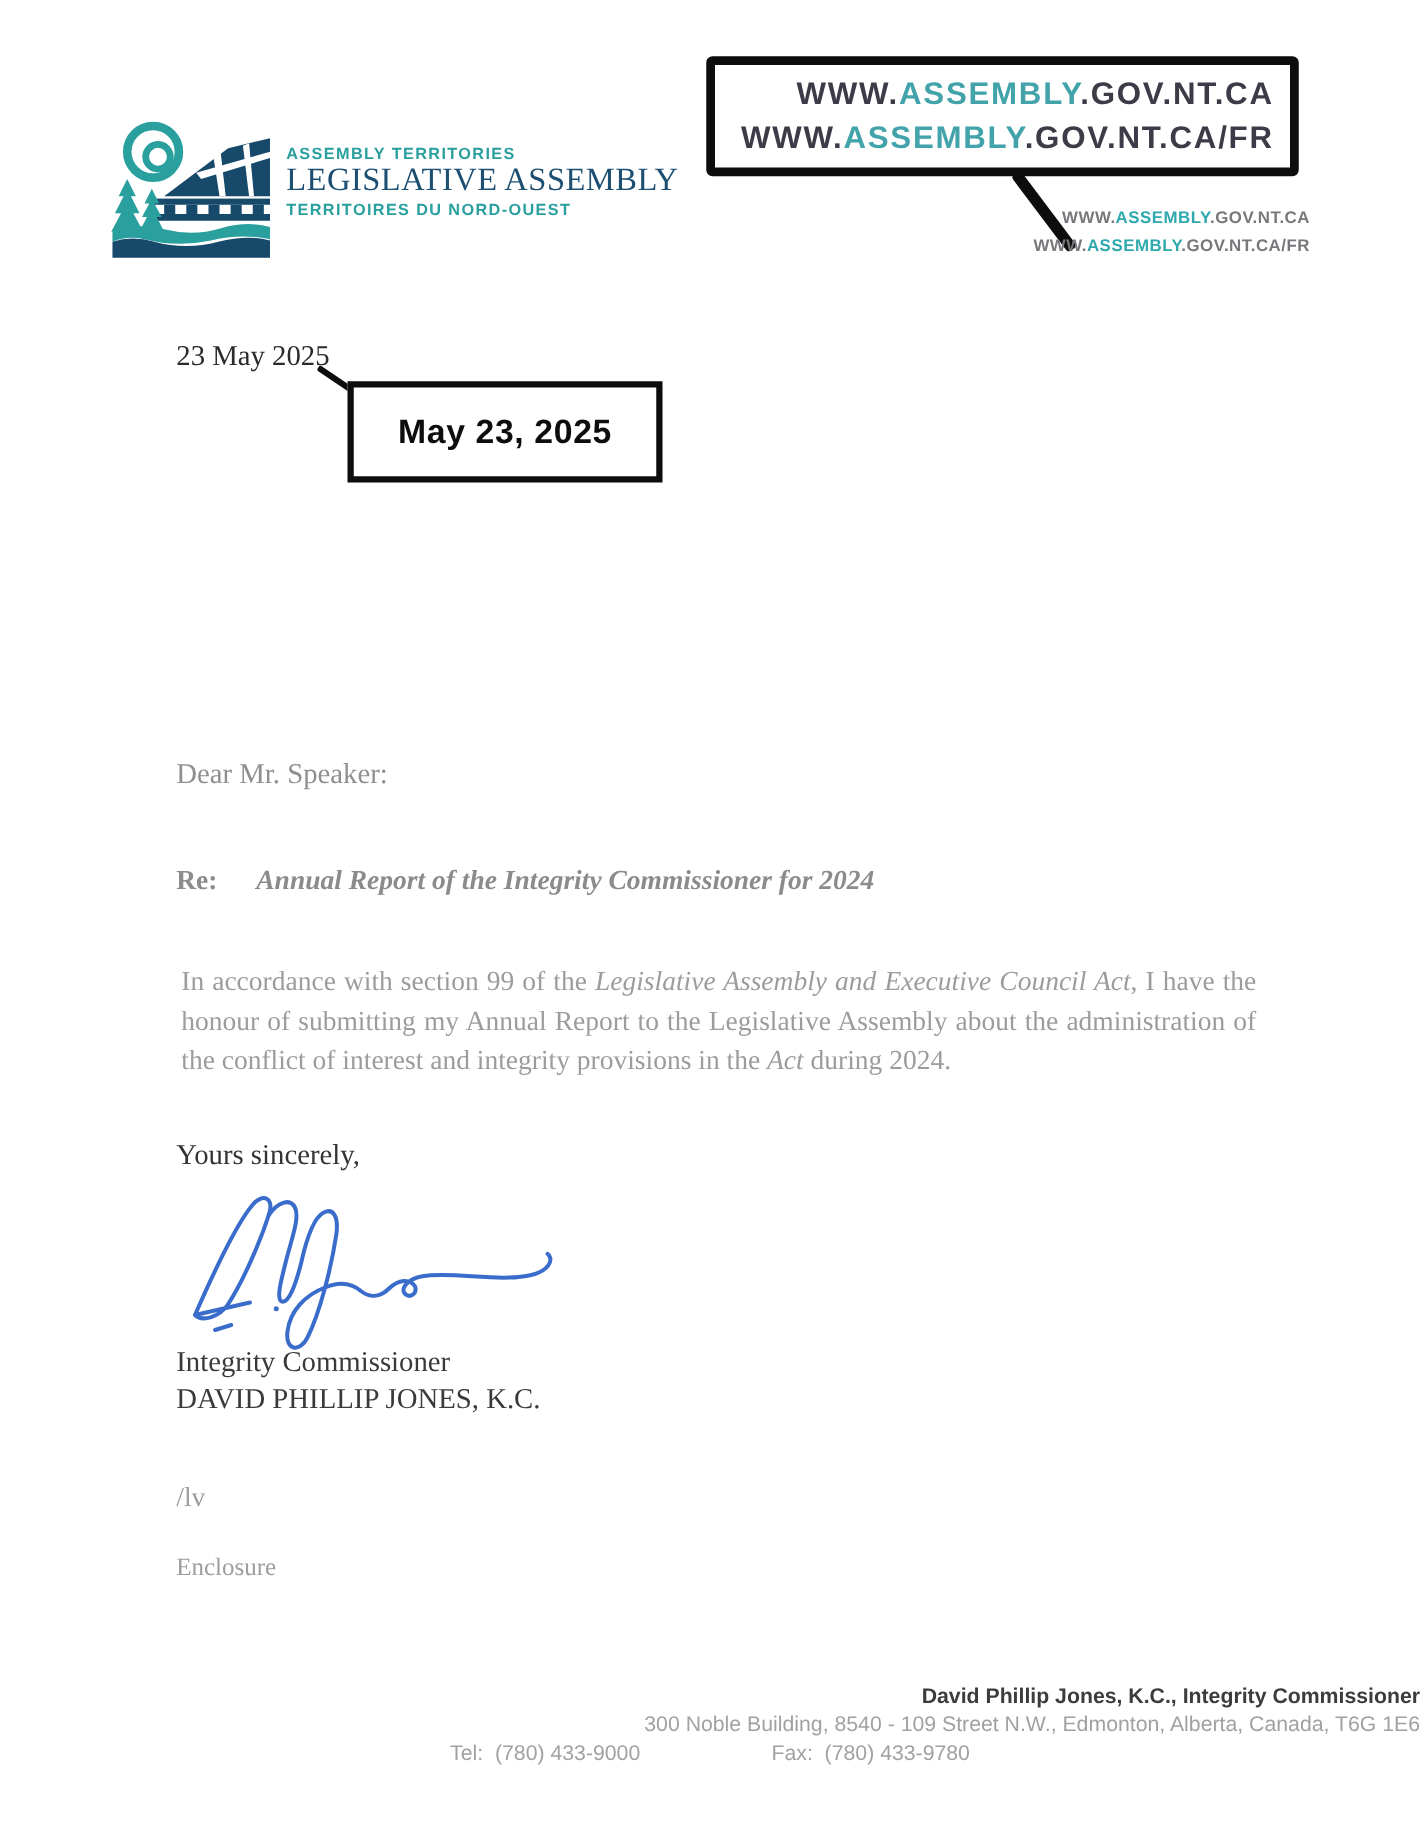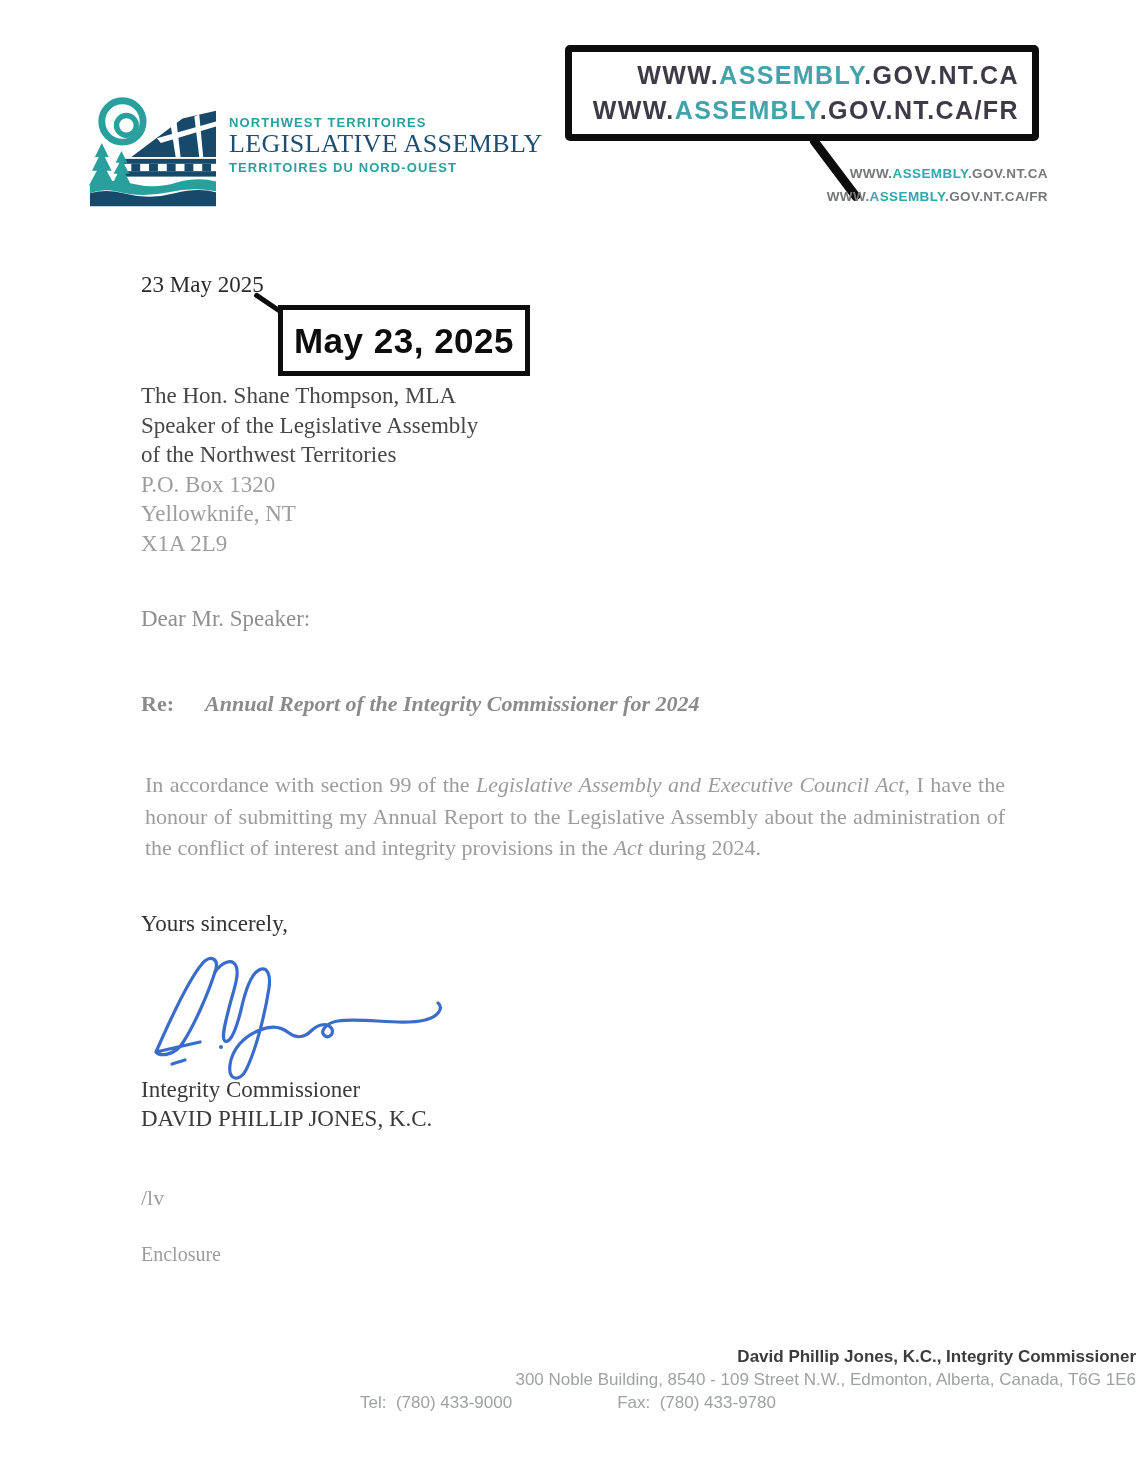--- a/index.html
+++ b/index.html
@@ -39,23 +39,23 @@
   }
   .us-gray{color:#77787B;} .us-teal{color:#2FA8AE;}
 
   
   .date{position:absolute;left:141px;top:272px;font-size:23px;color:#2B2B2B;}
   .date-pointer{
     position:absolute;left:256px;top:292px;width:38px;height:5px;background:#0d0d0d;
     transform-origin:0 0;transform:rotate(34deg);border-radius:2px;
   }
   .date-box{
-    position:absolute;left:278px;top:305px;width:252px;height:71px;box-sizing:border-box;
+    position:absolute;left:278px;top:305px;width:252px;height:81px;box-sizing:border-box;
     border:5px solid #0d0d0d;background:#ffffff;display:flex;align-items:center;justify-content:center;
-    font-family:"Liberation Sans", sans-serif;font-weight:bold;font-size:35px;color:#0d0d0d;
+    font-family:"Liberation Sans", sans-serif;font-weight:bold;font-size:27px;color:#0d0d0d;
     letter-spacing:.5px;
   }
 
   
   .recipient{position:absolute;left:141px;top:381px;font-size:23px;line-height:29.5px;}
   .rec-dark{color:#474747;} .rec-light{color:#9D9D9D;}
 
   .salutation{position:absolute;left:141px;top:606px;font-size:23px;color:#8F8F8F;}
 
   .subject{position:absolute;left:141px;top:691px;font-size:22px;color:#8B8B8B;}
@@ -114,21 +114,21 @@
           <path d="M14 50 L21 64 L17 64 L24 78 L19 78 L27 93 L1 93 L9 78 L4 78 L11 64 L7 64 Z"></path>
           <path d="M34 58 L40 70 L36 70 L42 81 L38 81 L44 93 L24 93 L30 81 L26 81 L32 70 L28 70 Z"></path>
         </g>
         <g>
           <path d="M2 93 Q22 85 44 91 Q68 97 90 90 Q112 84 130 89 L130 99 Q106 94 82 100 Q54 106 28 99 Q14 96 2 101 Z" fill="#2AA09E"></path>
           <path d="M2 101 Q18 96 36 101 Q62 108 88 101 Q112 95 130 100 L130 114 L2 114 Z" fill="#17496B"></path>
         </g>
       </svg>
     </span>
     <div class="logo-text">
-      <div class="small">NORTHWEST TERRITOIRES</div>
+      <div class="small">ASSEMBLY TERRITORIES</div>
       <div class="large">LEGISLATIVE ASSEMBLY</div>
       <div class="small">TERRITOIRES DU NORD-OUEST</div>
     </div>
   </div>
 
   <div class="url-box">
     <div>
       <span class="u-dark">WWW.</span><span class="u-teal">ASSEMBLY</span><span class="u-dark">.GOV.NT.CA</span>
     </div>
     <div>
@@ -143,28 +143,20 @@
     </div>
     <div>
       <span class="us-gray">WWW.</span><span class="us-teal">ASSEMBLY</span><span class="us-gray">.GOV.NT.CA/FR</span>
     </div>
   </div>
 
   <div class="date">23 May 2025</div>
   <div class="date-pointer"></div>
   <div class="date-box">May 23, 2025</div>
 
-  <div class="recipient">
-    <div class="rec-dark">The Hon. Shane Thompson, MLA</div>
-    <div class="rec-dark">Speaker of the Legislative Assembly</div>
-    <div class="rec-dark">of the Northwest Territories</div>
-    <div class="rec-light">P.O. Box 1320</div>
-    <div class="rec-light">Yellowknife, NT</div>
-    <div class="rec-light">X1A 2L9</div>
-  </div>
 
   <div class="salutation">Dear Mr. Speaker:</div>
 
   <div class="subject">
     <span class="label">Re:</span><span class="title">Annual Report of the Integrity Commissioner for 2024</span>
   </div>
 
   <p class="body-par">
     <span>In accordance with section 99 of the </span><span class="it">Legislative Assembly and Executive Council Act</span><span>, I have the honour of submitting my Annual Report to the Legislative Assembly about the administration of the conflict of interest and integrity provisions in the </span><span class="it">Act</span><span> during 2024.</span>
   </p>

